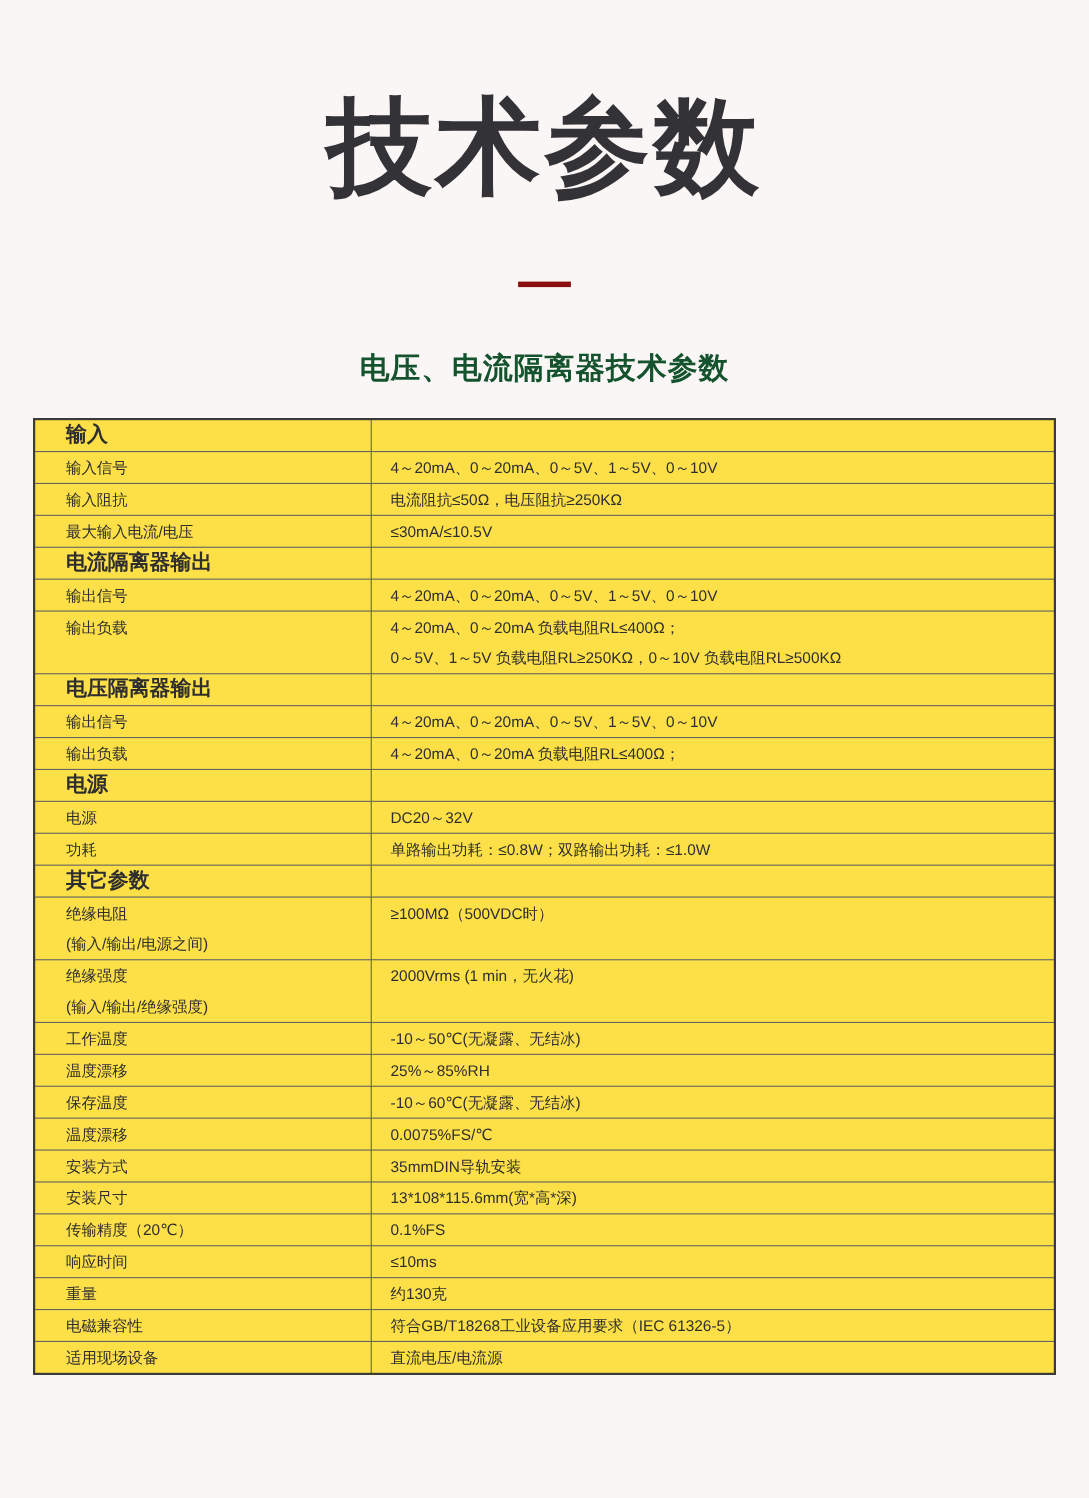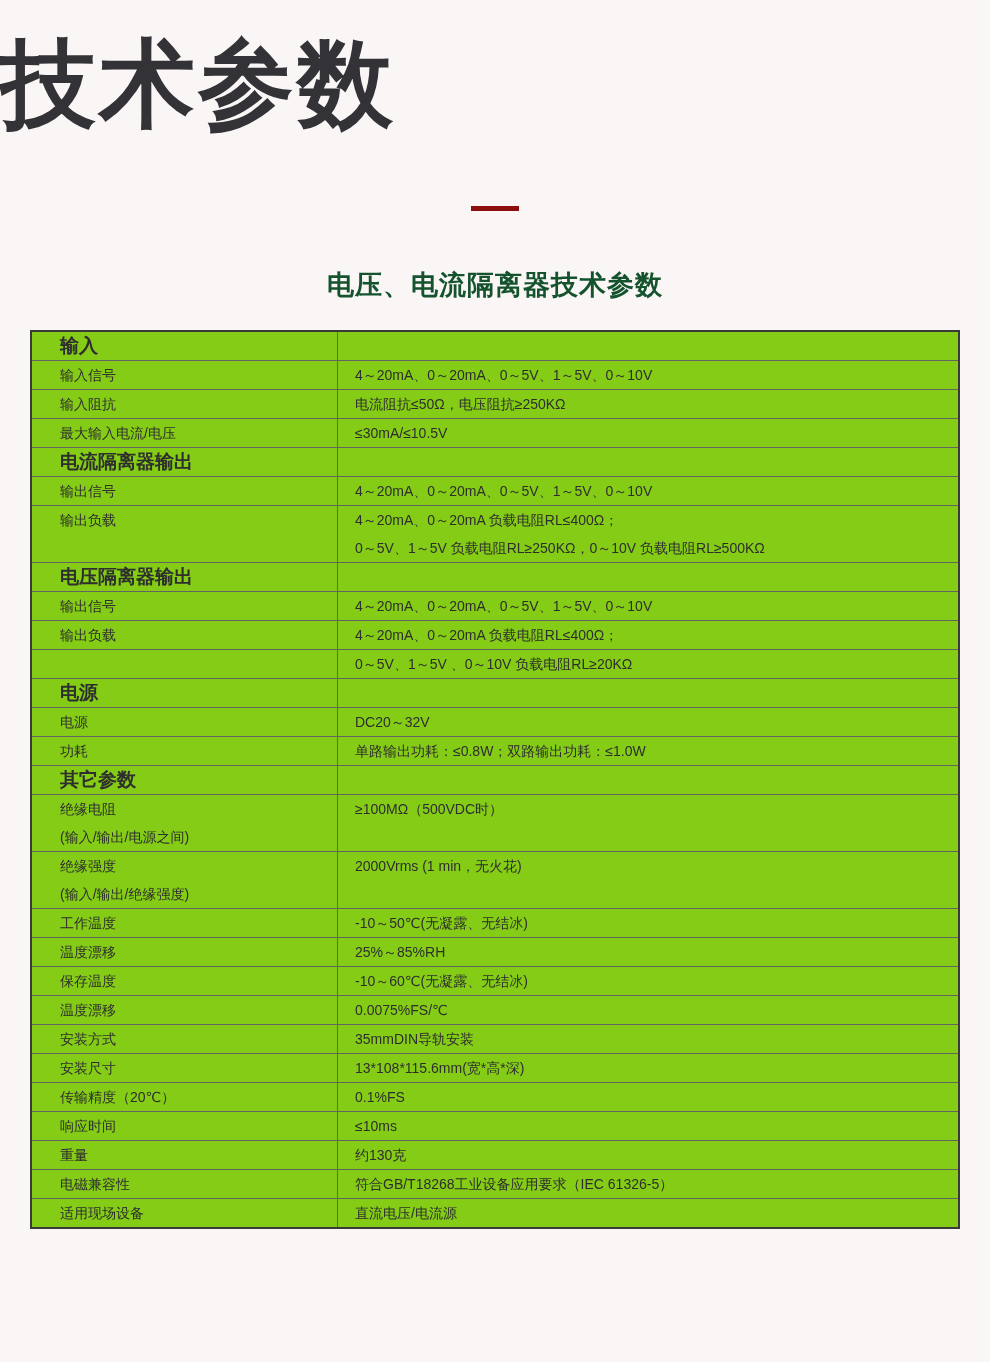--- a/index.html
+++ b/index.html
@@ -8,21 +8,22 @@
     height: 1362px;
     background: #faf6f5;
     font-family: "Liberation Sans", "DejaVu Sans", sans-serif;
     color: #2e2e2e;
     overflow: hidden;
   }
   .page { width: 990px; height: 1362px; position: relative; }
 
   .page-title {
     margin: 0;
-    padding-top: 32px;
+    padding-top: 82px;
+    text-align: center;
     font-size: 96px;
     line-height: 104px;
     font-weight: 900;
     letter-spacing: 3px;
     color: #333237;
   }
   .title-dash {
     width: 48px;
     height: 5px;
     background: #8c0e0e;
@@ -36,21 +37,21 @@
     font-weight: 700;
     letter-spacing: 1px;
     color: #14532d;
   }
 
   table.spec-table {
     width: 930px;
     margin: 27px auto 0;
     border-collapse: collapse;
     table-layout: fixed;
-    background: #84cc16;
+    background: #fde047;
   }
   table.spec-table { border: 2px solid #3a3a38; }
   .spec-table td {
     border: 1px solid #636363;
     font-size: 14px;
     line-height: 28px;
     height: 28px;
     padding: 0;
     vertical-align: top;
     white-space: pre-line;
@@ -115,24 +116,20 @@
         </tr>
         <tr>
           <td class="label">输出信号</td>
           <td class="value">4～20mA、0～20mA、0～5V、1～5V、0～10V</td>
         </tr>
         <tr>
           <td class="label">输出负载</td>
           <td class="value">4～20mA、0～20mA 负载电阻RL≤400Ω；</td>
         </tr>
         <tr>
-          <td class="label"></td>
-          <td class="value">0～5V、1～5V 、0～10V 负载电阻RL≥20KΩ</td>
-        </tr>
-        <tr>
           <td class="label section">电源</td>
           <td class="value"></td>
         </tr>
         <tr>
           <td class="label">电源</td>
           <td class="value">DC20～32V</td>
         </tr>
         <tr>
           <td class="label">功耗</td>
           <td class="value">单路输出功耗：≤0.8W；双路输出功耗：≤1.0W</td>

